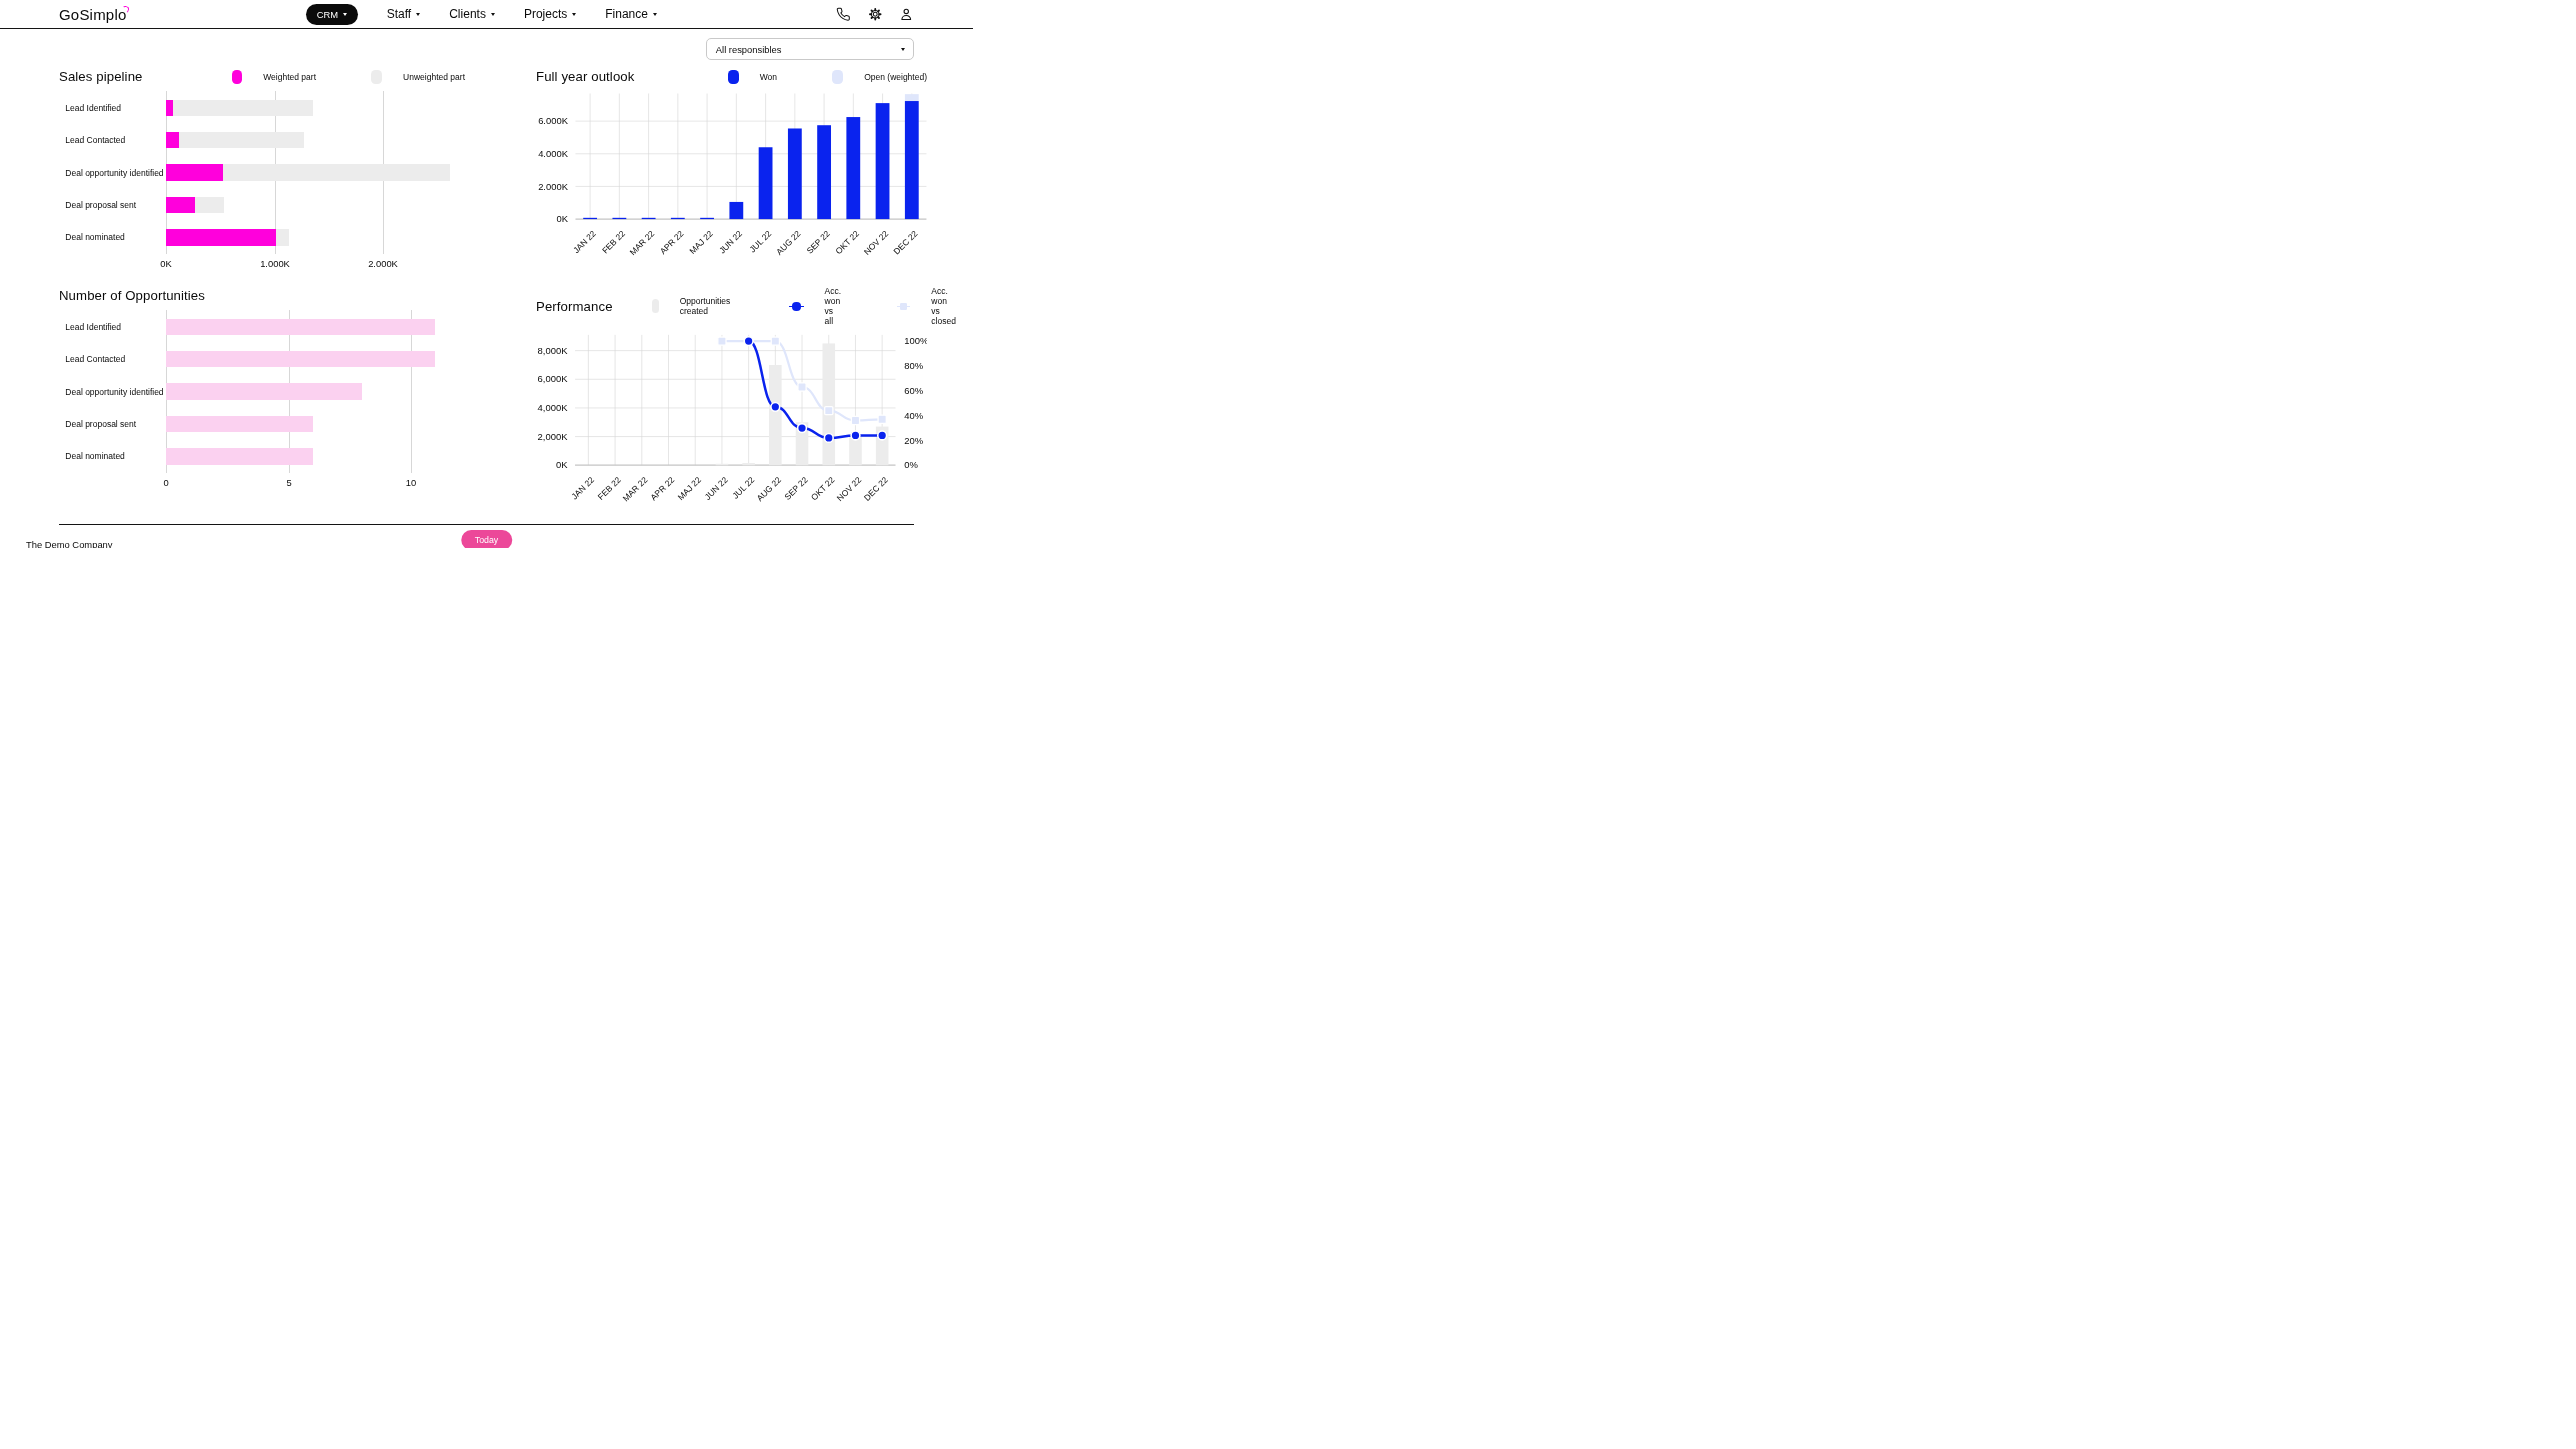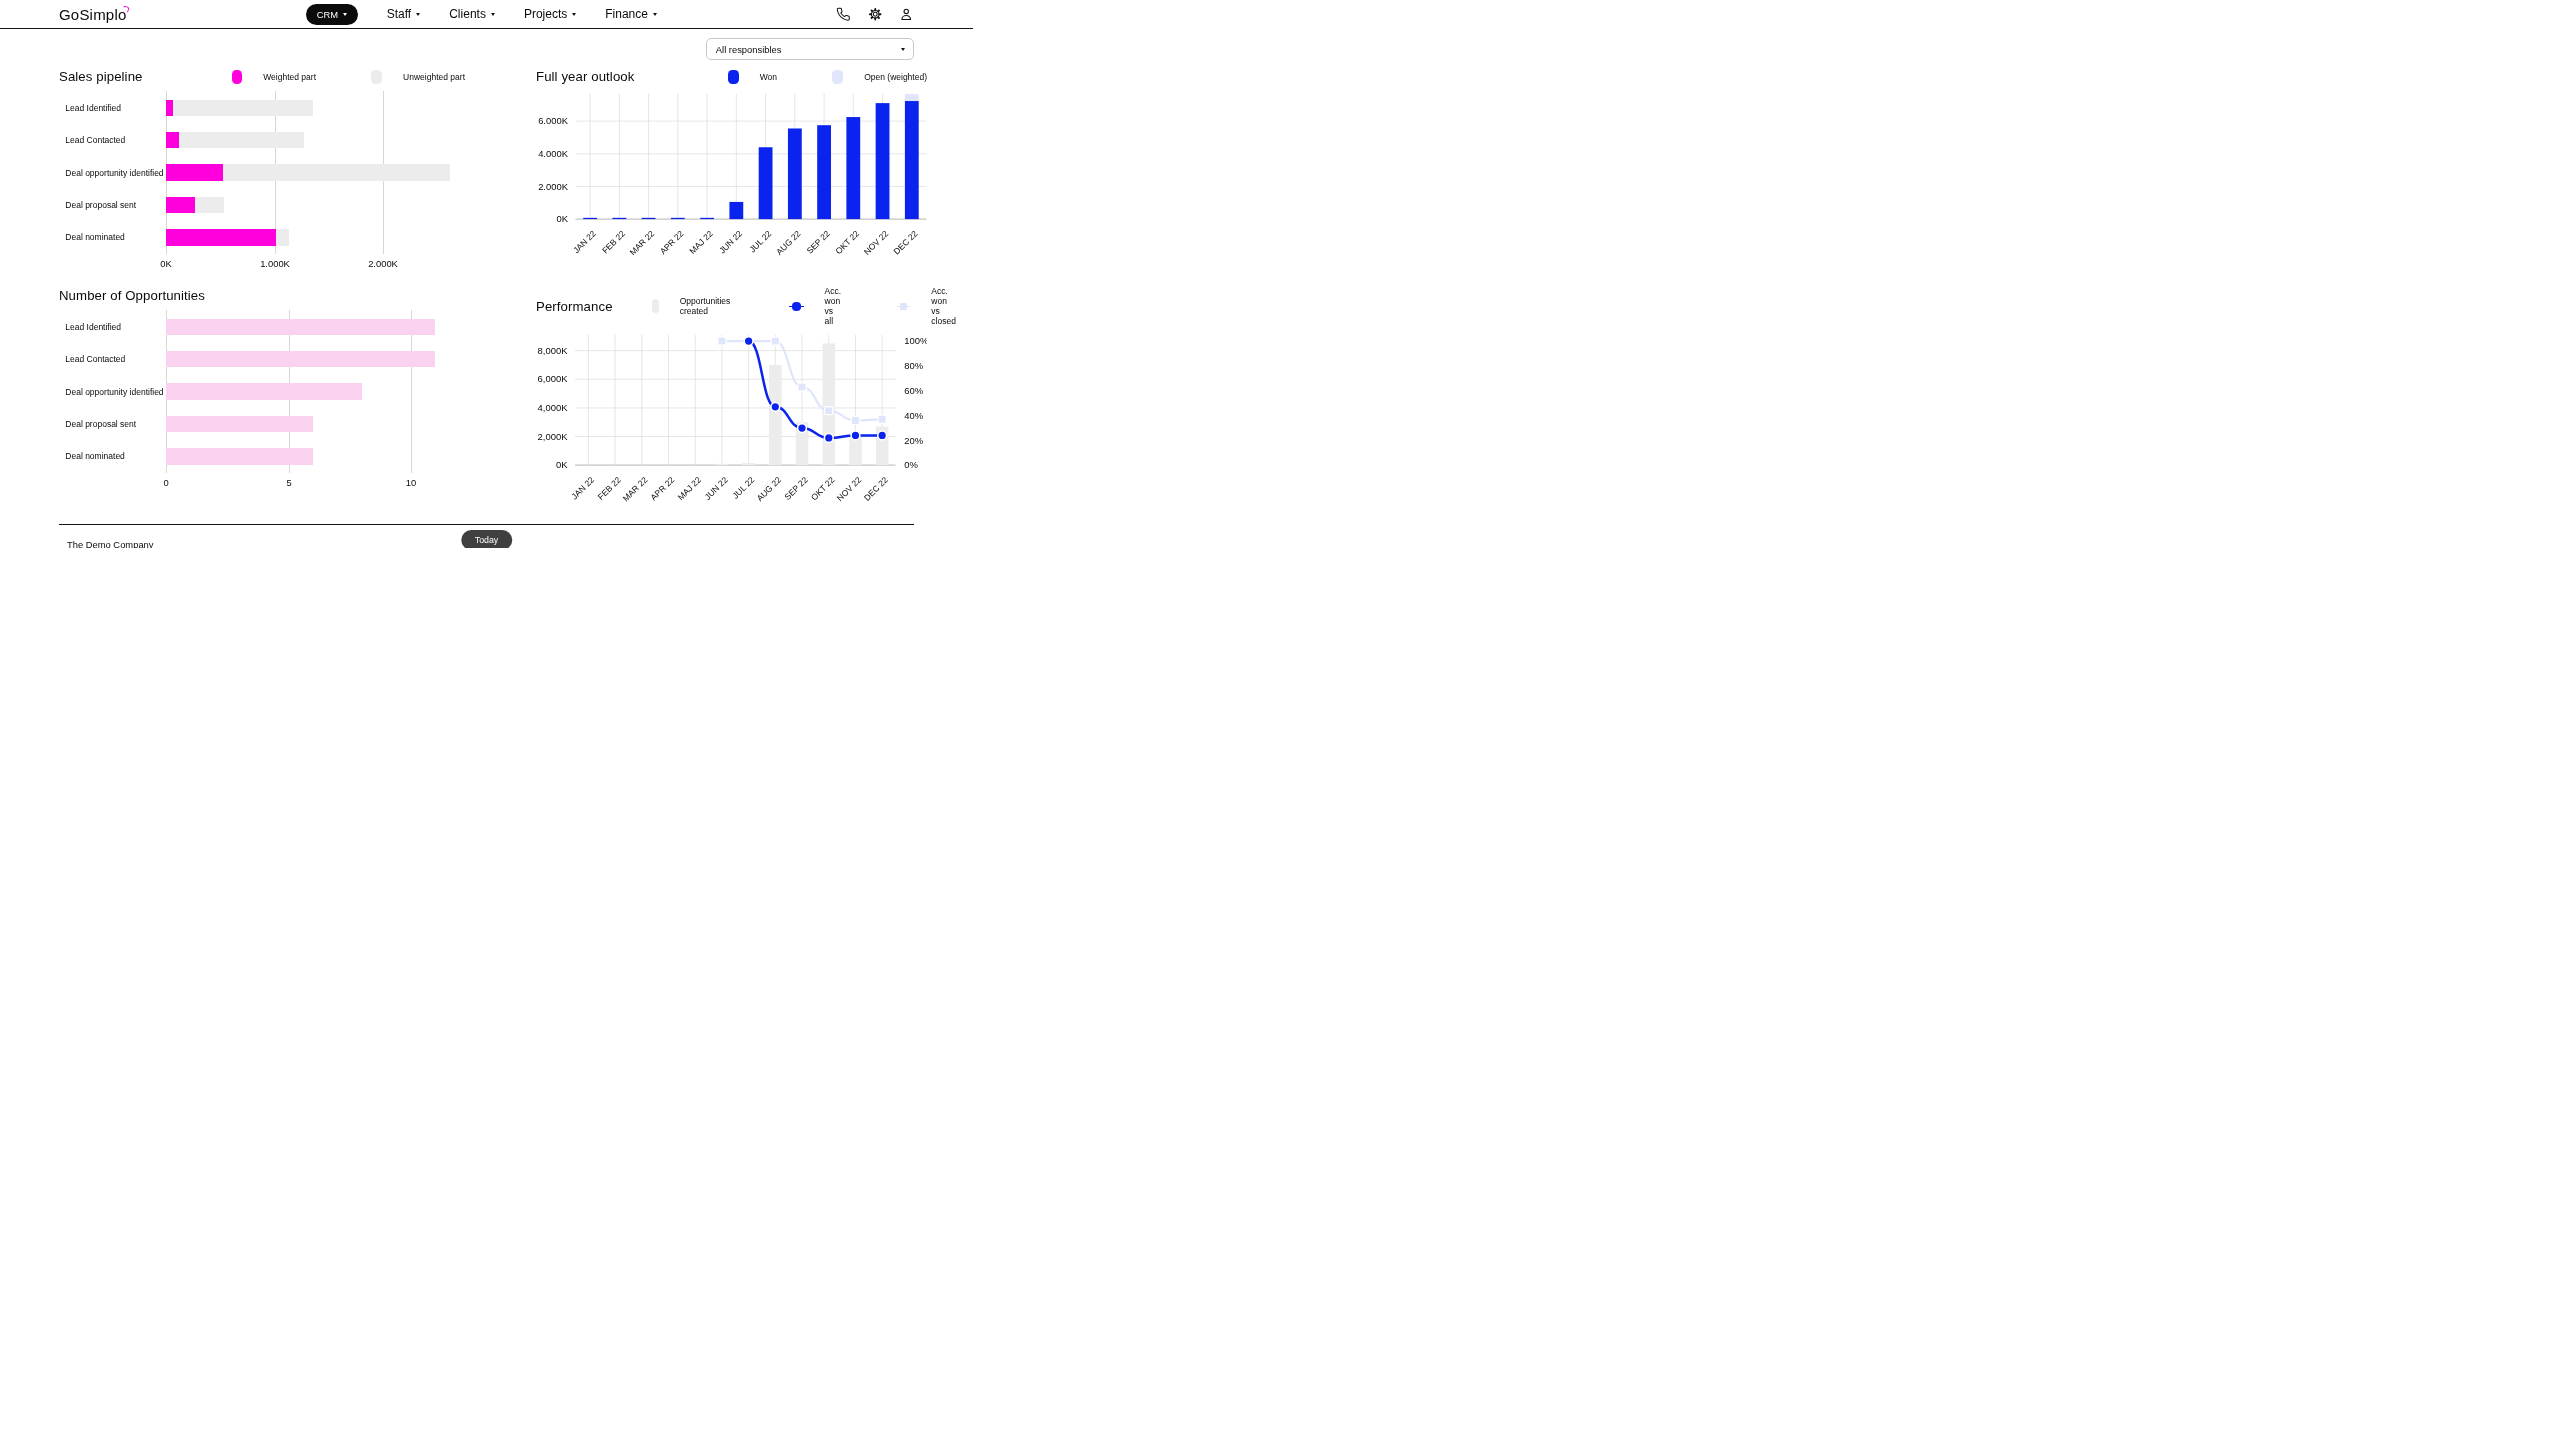--- a/index.html
+++ b/index.html
@@ -77,24 +77,24 @@
   .hbar-rows { position: relative; display: flex; flex-direction: column; gap: 16px; padding: 8.2px 0; }
   .hbar-row { display: flex; align-items: center; height: 16.4px; }
   .hbar-label { width: 107px; font-size: 8.5px; padding-left: 6.3px; }
   .hbar-track { position: relative; width: 299px; height: 16.4px; display: flex; }
   .seg { height: 100%; }
   .hbar-ticks { position: relative; height: 16.4px; margin-left: 107px; width: 299px; }
   .tick { position: absolute; transform: translateX(-50%); font-size: 9.4px; top: 4.4px; white-space: nowrap; }
 
   
   .footer-rule { margin: 16.4px 59px 0; border-top: 1.3px solid #141414; }
-  .footer-row { margin: 0 67px; padding-top: 9.4px; position: relative; display: flex; align-items: center; font-size: 9.4px; height: 30px; }
+  .footer-row { margin: 0 26px; padding-top: 9.4px; position: relative; display: flex; align-items: center; font-size: 9.4px; height: 30px; }
   .today {
     position: absolute; left: 50%; transform: translateX(-50%); top: 5px;
-    background: #404040; color: #fff; border: none; cursor: pointer;
+    background: #ec4899; color: #fff; border: none; cursor: pointer;
     border-radius: 629px; padding: 5px 14px; font-size: 8.8px; font-family: inherit;
   }
   svg text { font-family: "Liberation Sans", sans-serif; }
 </style>
 </head>
 <body>
 
 <div class="page">
 
   <header class="nav">

